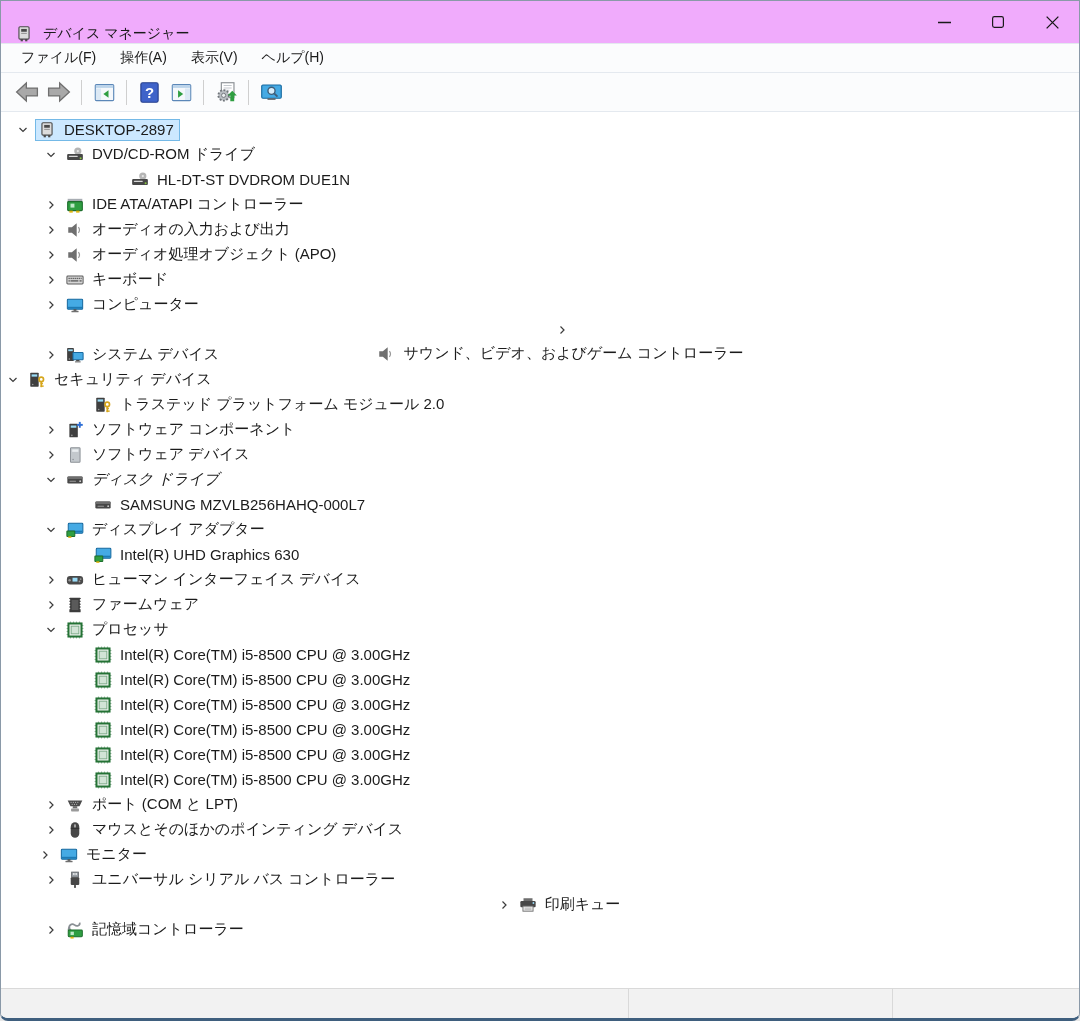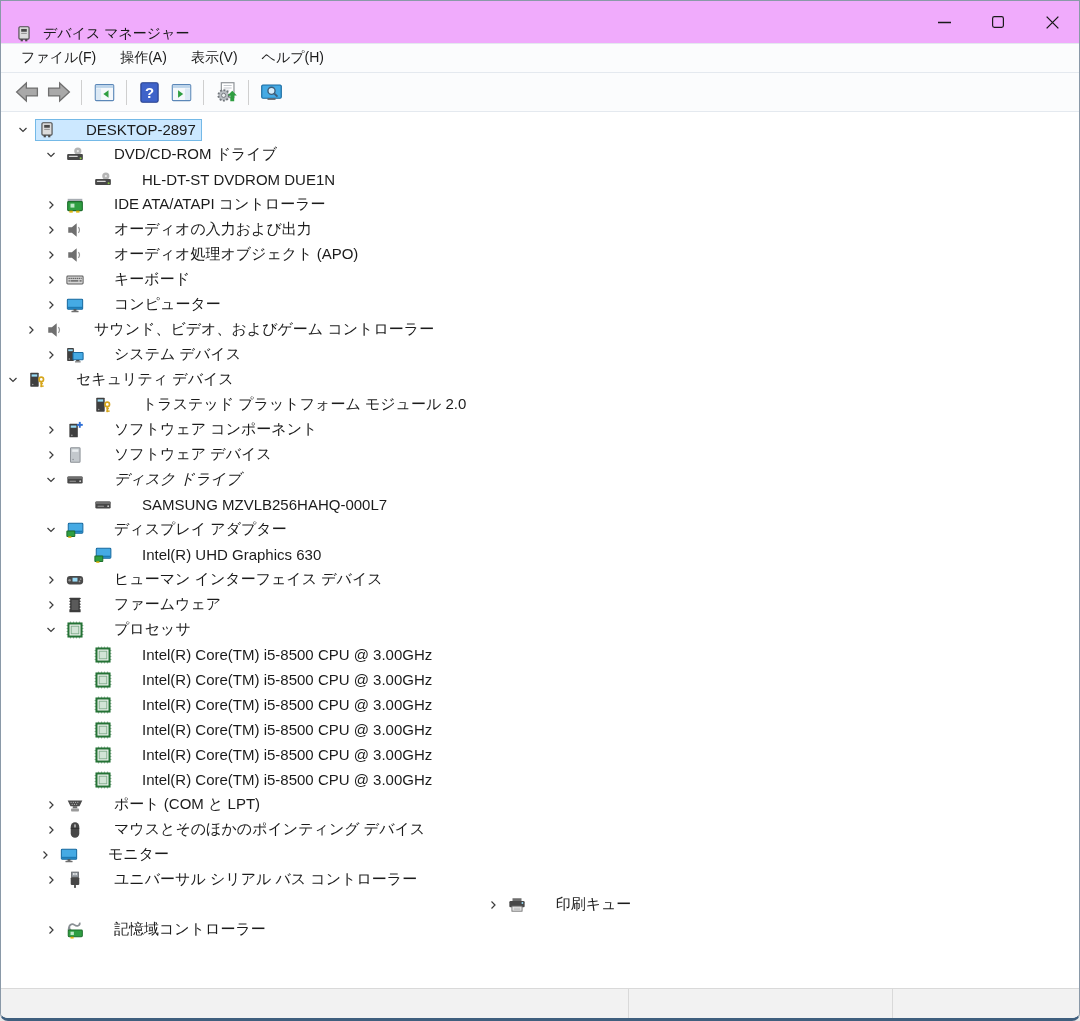--- a/index.html
+++ b/index.html
@@ -41,21 +41,21 @@
   }
   .tb-btn { width: 32px; height: 30px; display: flex; align-items: center; justify-content: center; border-radius: 3px; }
   .tb-btn svg { width: 23px; height: 23px; display: block; }
   .tb-btn.big svg { width: 26px; height: 26px; }
   .tb-sep { width: 1px; height: 25px; background: #cfcfcf; margin: 0 6px; flex: none; }
 
   
   .tree { flex: 1; background: #ffffff; padding-top: 5px; overflow: hidden; }
   .tree-row { height: 25px; display: flex; align-items: center; font-size: 15px; white-space: nowrap; }
   .chev { width: 24px; height: 25px; display: inline-flex; align-items: center; justify-content: center; flex: none; }
-  .row-body { display: inline-flex; align-items: center; padding: 1px 5px 1px 2px; border: 1px solid transparent; gap: 22px; }
+  .row-body { display: inline-flex; align-items: center; padding: 1px 5px 1px 2px; border: 1px solid transparent; }
   .row-body.selected { background: #cce8ff; border: 1px solid #74b9e7; }
   .row-ic { width: 18px; height: 18px; margin-right: 8px; flex: none; }
   .row-ic svg { width: 100%; height: 100%; display: block; }
   .row-label { color: #1b1b1b; }
 
   
   .statusbar { height: 30px; background: #f2f2f2; border-top: 1px solid #d9d9d9; display: flex; flex: none; }
   .sb-cell { border-right: 1px solid #d9d9d9; height: 100%; }
   .sb-cell:nth-child(1) { width: 628px; }
   .sb-cell:nth-child(2) { width: 264px; }
@@ -211,21 +211,21 @@
               <circle cx="10.5" cy="4.5" r="3.2" fill="#b5b5b5"></circle>
               <circle cx="10.5" cy="4.5" r="1" fill="#e8e8e8"></circle>
               <rect x="1" y="7" width="14" height="5.5" rx="1" fill="#474747"></rect>
               <rect x="2.5" y="8.6" width="8" height="1.1" rx="0.5" fill="#d8d8d8"></rect>
               <circle cx="13" cy="10.8" r="0.9" fill="#86c440"></circle>
             </svg>
           </span>
           <span class="row-label">DVD/CD-ROM ドライブ</span>
         </span>
       </div>
-      <div class="tree-row" style="padding-left: 66px;">
+      <div class="tree-row" style="padding-left: 103px;">
         <span class="chev"></span>
         <span class="row-body">
           <span class="row-ic">
             <svg viewBox="0 0 16 16">
               <circle cx="10.5" cy="4.5" r="3.2" fill="#b5b5b5"></circle>
               <circle cx="10.5" cy="4.5" r="1" fill="#e8e8e8"></circle>
               <rect x="1" y="7" width="14" height="5.5" rx="1" fill="#474747"></rect>
               <rect x="2.5" y="8.6" width="8" height="1.1" rx="0.5" fill="#d8d8d8"></rect>
               <circle cx="13" cy="10.8" r="0.9" fill="#86c440"></circle>
             </svg>
@@ -322,21 +322,21 @@
             <svg viewBox="0 0 16 16">
               <rect x="1.2" y="2.8" width="13.6" height="9" rx="0.8" fill="#45aae4" stroke="#17699f" stroke-width="0.9"></rect>
               <rect x="1.7" y="9.6" width="12.6" height="1.7" fill="#1d7ab5"></rect>
               <rect x="6.7" y="11.8" width="2.6" height="1.4" fill="#4f4f4f"></rect>
               <rect x="4.8" y="13.2" width="6.4" height="1.2" rx="0.5" fill="#6f6f6f"></rect>
             </svg>
           </span>
           <span class="row-label">コンピューター</span>
         </span>
       </div>
-      <div class="tree-row" style="padding-left: 18px;">
+      <div class="tree-row" style="padding-left: 44px; flex-direction: column;">
         <span class="chev">
           <svg width="12" height="12" viewBox="0 0 12 12">
             <path d="M4.5 2.5 L8 6 L4.5 9.5" fill="none" stroke="#3c3c3c" stroke-width="1.2"></path>
           </svg>
         </span>
         <span class="row-body">
           <span class="row-ic">
             <svg viewBox="0 0 16 16">
               <polygon points="2,5.5 5.2,5.5 9.5,2 9.5,14 5.2,10.5 2,10.5" fill="#6f6f6f"></polygon>
               <path d="M11 5.5 Q13 8 11 10.5" stroke="#9a9a9a" stroke-width="1.1" fill="none"></path>

